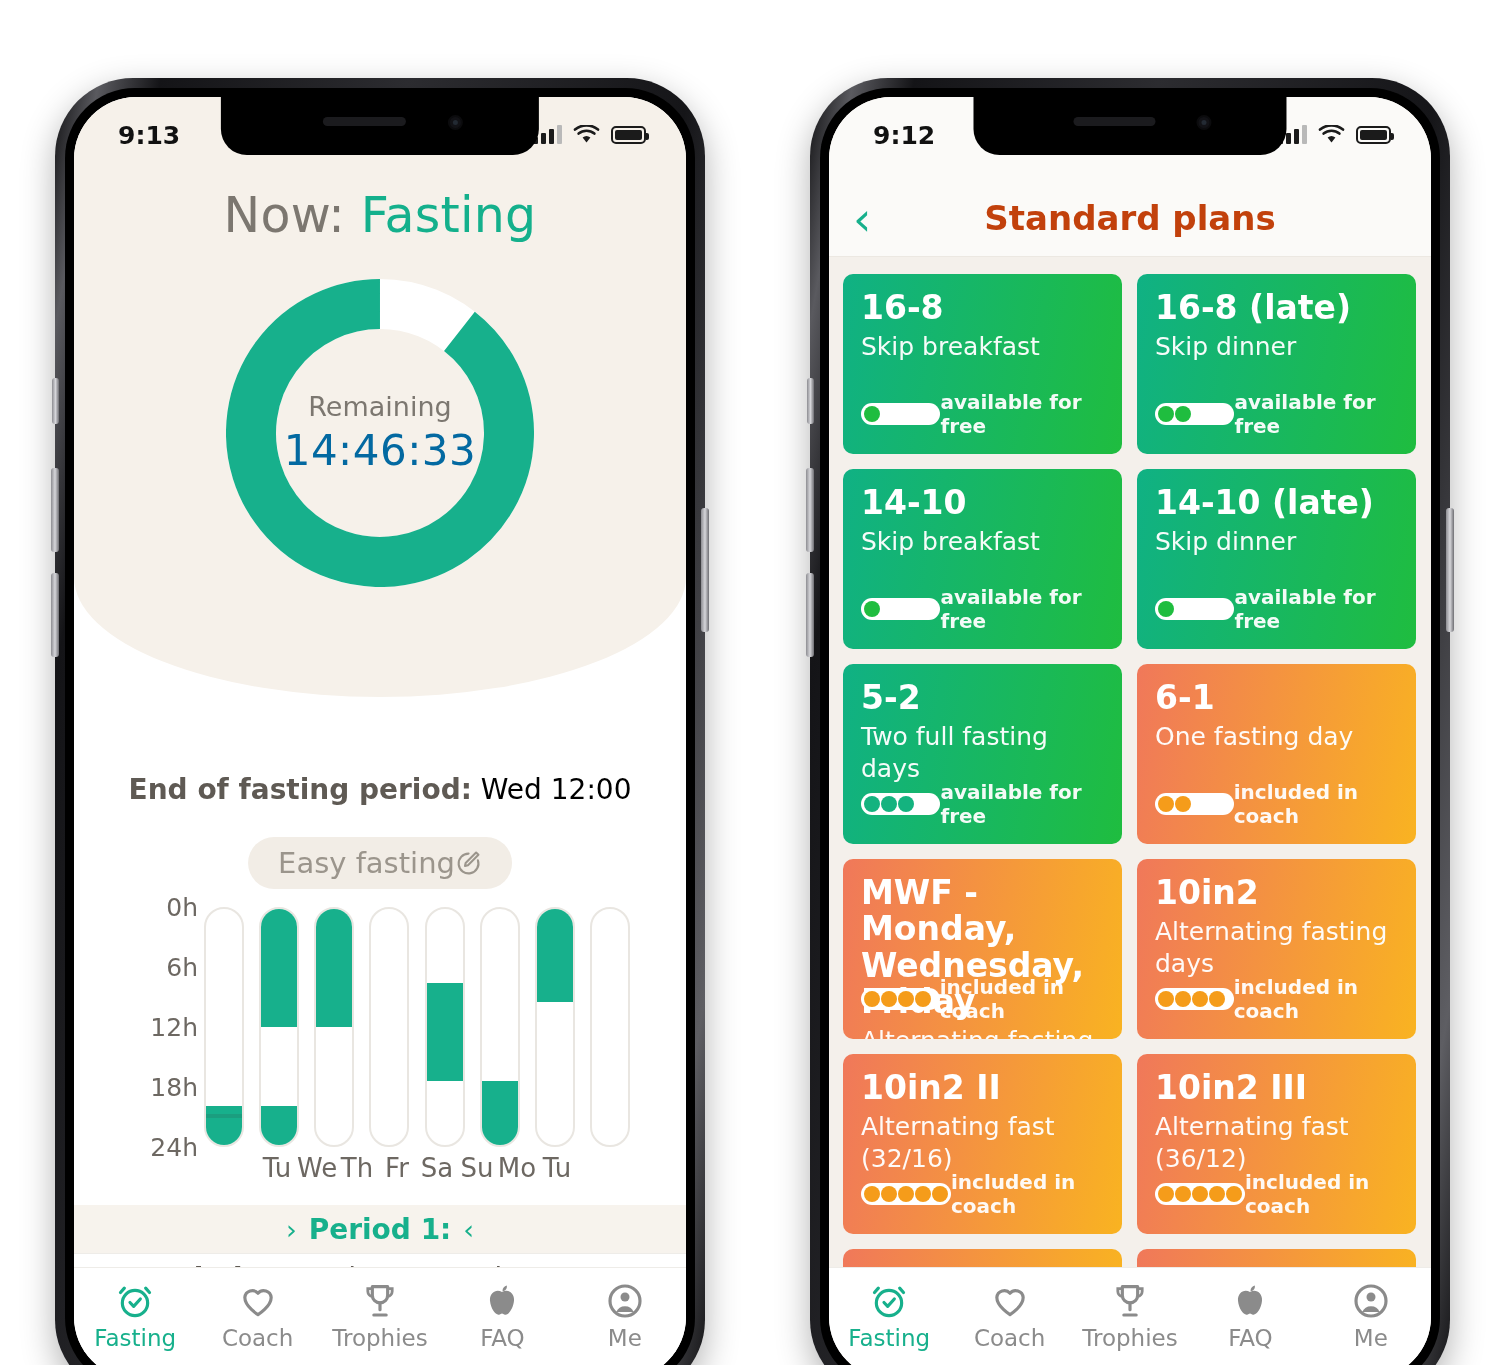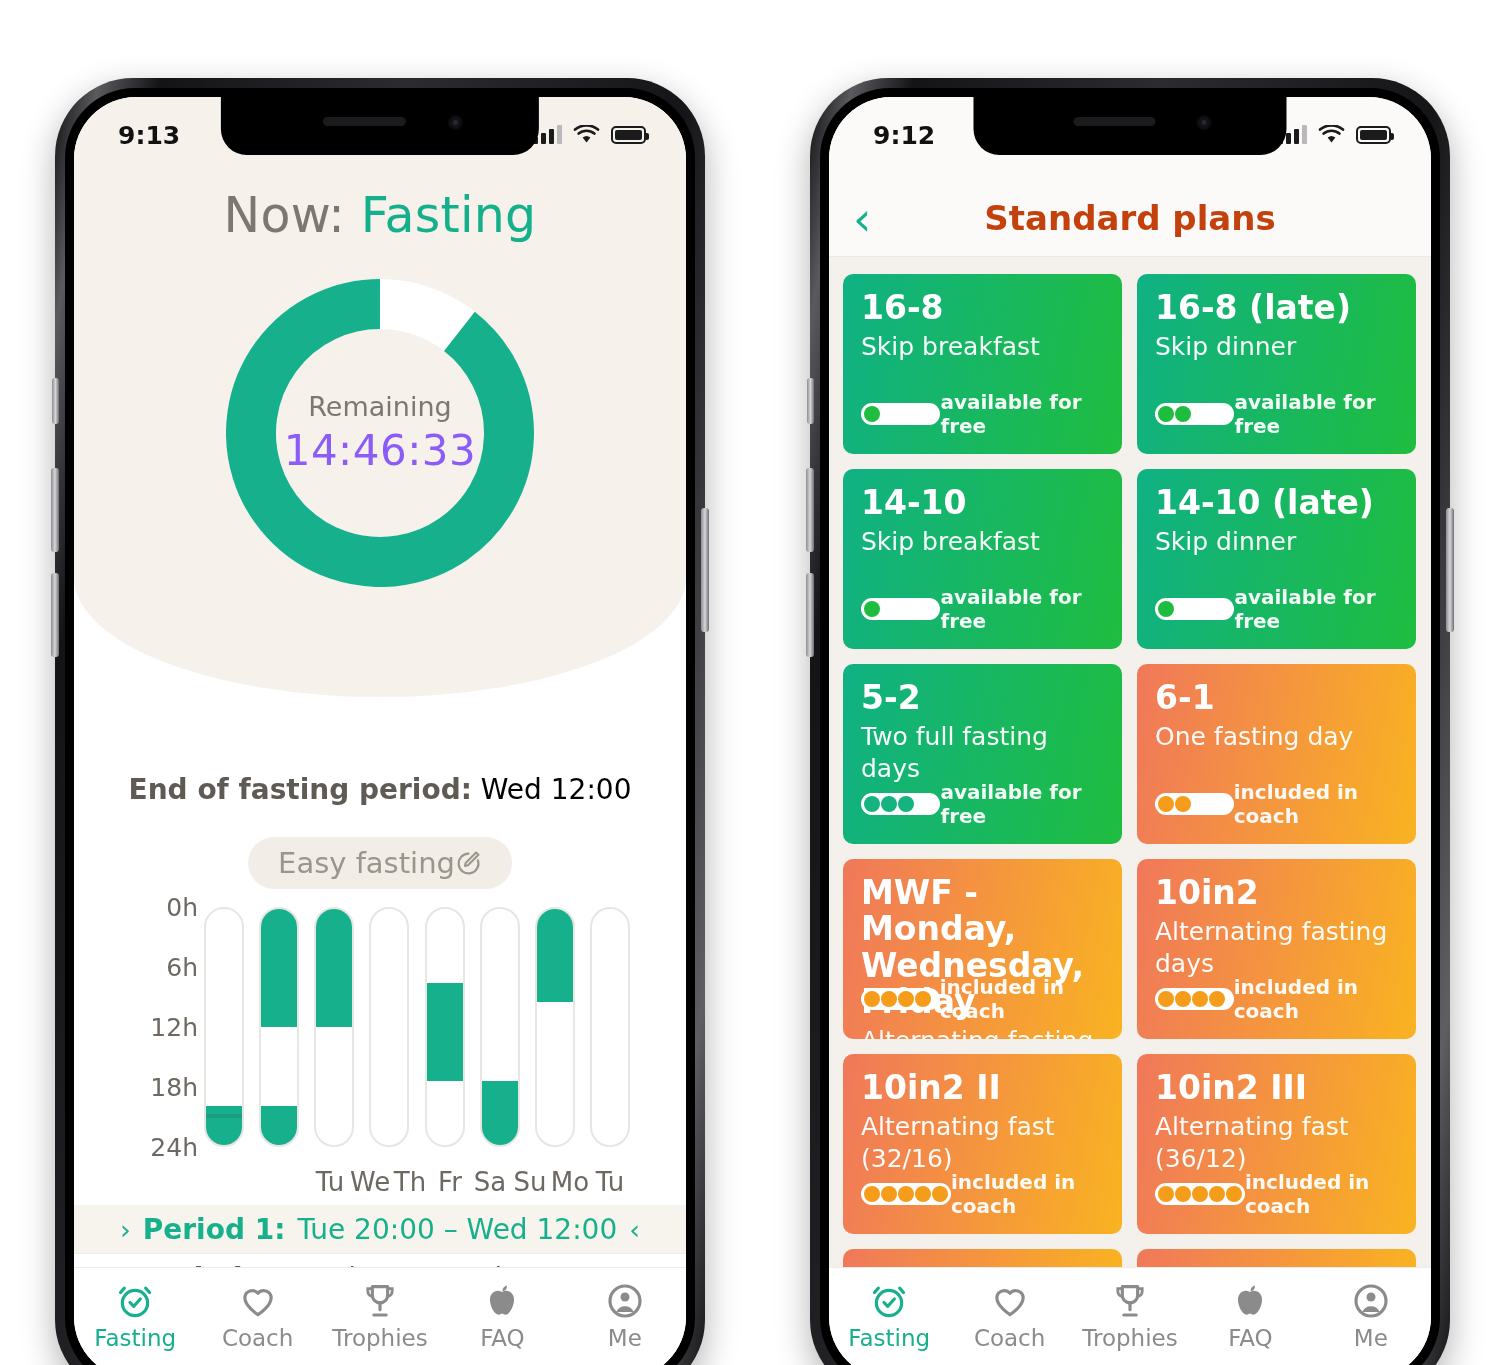--- a/index.html
+++ b/index.html
@@ -88,21 +88,21 @@
   }
   .hero-title b{ font-weight:normal; }
   .hero-title .accent{ color:#14b08c; }
 
   .donut-wrap{ position:absolute; top:182px; left:50%; transform:translateX(-50%); width:308px; height:308px; }
   .donut-center{
     position:absolute; top:50%; left:50%; transform:translate(-50%,-50%);
     text-align:center; width:200px;
   }
   .donut-center .lbl{ font-size:27px; color:#7c7770; margin-bottom:4px; }
-  .donut-center .val{ font-size:42px; color:#8b5cf6; letter-spacing:.5px; }
+  .donut-center .val{ font-size:42px; color:#0369a1; letter-spacing:.5px; }
 
   .endline{
     position:absolute; top:676px; left:0; right:0; text-align:center;
     font-size:28px; color:#5f5a54;
   }
   .endline b{ font-weight:bold; }
   .endline span{ color:#000000; }
 
   .chip{
     position:absolute; top:740px; left:50%; transform:translateX(-50%);
@@ -118,21 +118,21 @@
     position:absolute; right:0; transform:translateY(-50%);
     font-size:25px; color:#6d6862; white-space:nowrap;
   }
   .chart .plot{ position:absolute; left:130px; top:0; right:56px; height:240px; display:flex; justify-content:space-between; }
   .track{
     position:relative; width:40px; height:100%;
     background:#fff; border:2px solid #e9e6e1; border-radius:20px; overflow:hidden;
   }
   .seg{ position:absolute; left:0; right:0; background:#17b08c; }
   .nowmark{ position:absolute; height:4px; background:#1b9e7f; border-radius:2px; z-index:5; }
-  .xlabels{ position:absolute; left:130px; right:56px; top:260px; display:flex; justify-content:flex-end; }
+  .xlabels{ position:absolute; left:130px; right:56px; top:246px; display:flex; justify-content:center; }
   .xlabels div{ width:40px; text-align:center; font-size:26px; color:#6d6862; }
 
   
   .periods{ position:absolute; top:1108px; left:0; right:0; }
   .prow{
     height:49px; display:flex; align-items:center; justify-content:center; gap:12px;
     font-size:28px; color:#5f5a54; border-bottom:1px solid #eeece8;
   }
   .prow.active{ background:#f7f3ed; }
   .prow b{ font-weight:bold; }
@@ -300,21 +300,20 @@
           <div>Su</div>
           <div>Mo</div>
           <div>Tu</div>
         </div>
     </div>
 
     <div class="periods" id="periods">
         <div class="prow active">
           <span class="chev">›</span>
           <b>Period 1:</b>
-          <span class="val">Tue 20:00 – Wed 12:00</span>
           <span class="chev">‹</span>
         </div>
         <div class="prow">
           <b>Period 2:</b>
           <span class="val">Wed 20:00 – Thu 12:00</span>
         </div>
         <div class="prow">
           <b>Period 3:</b>
           <span class="val">Sat 07:30 – Sat 17:30</span>
         </div>

